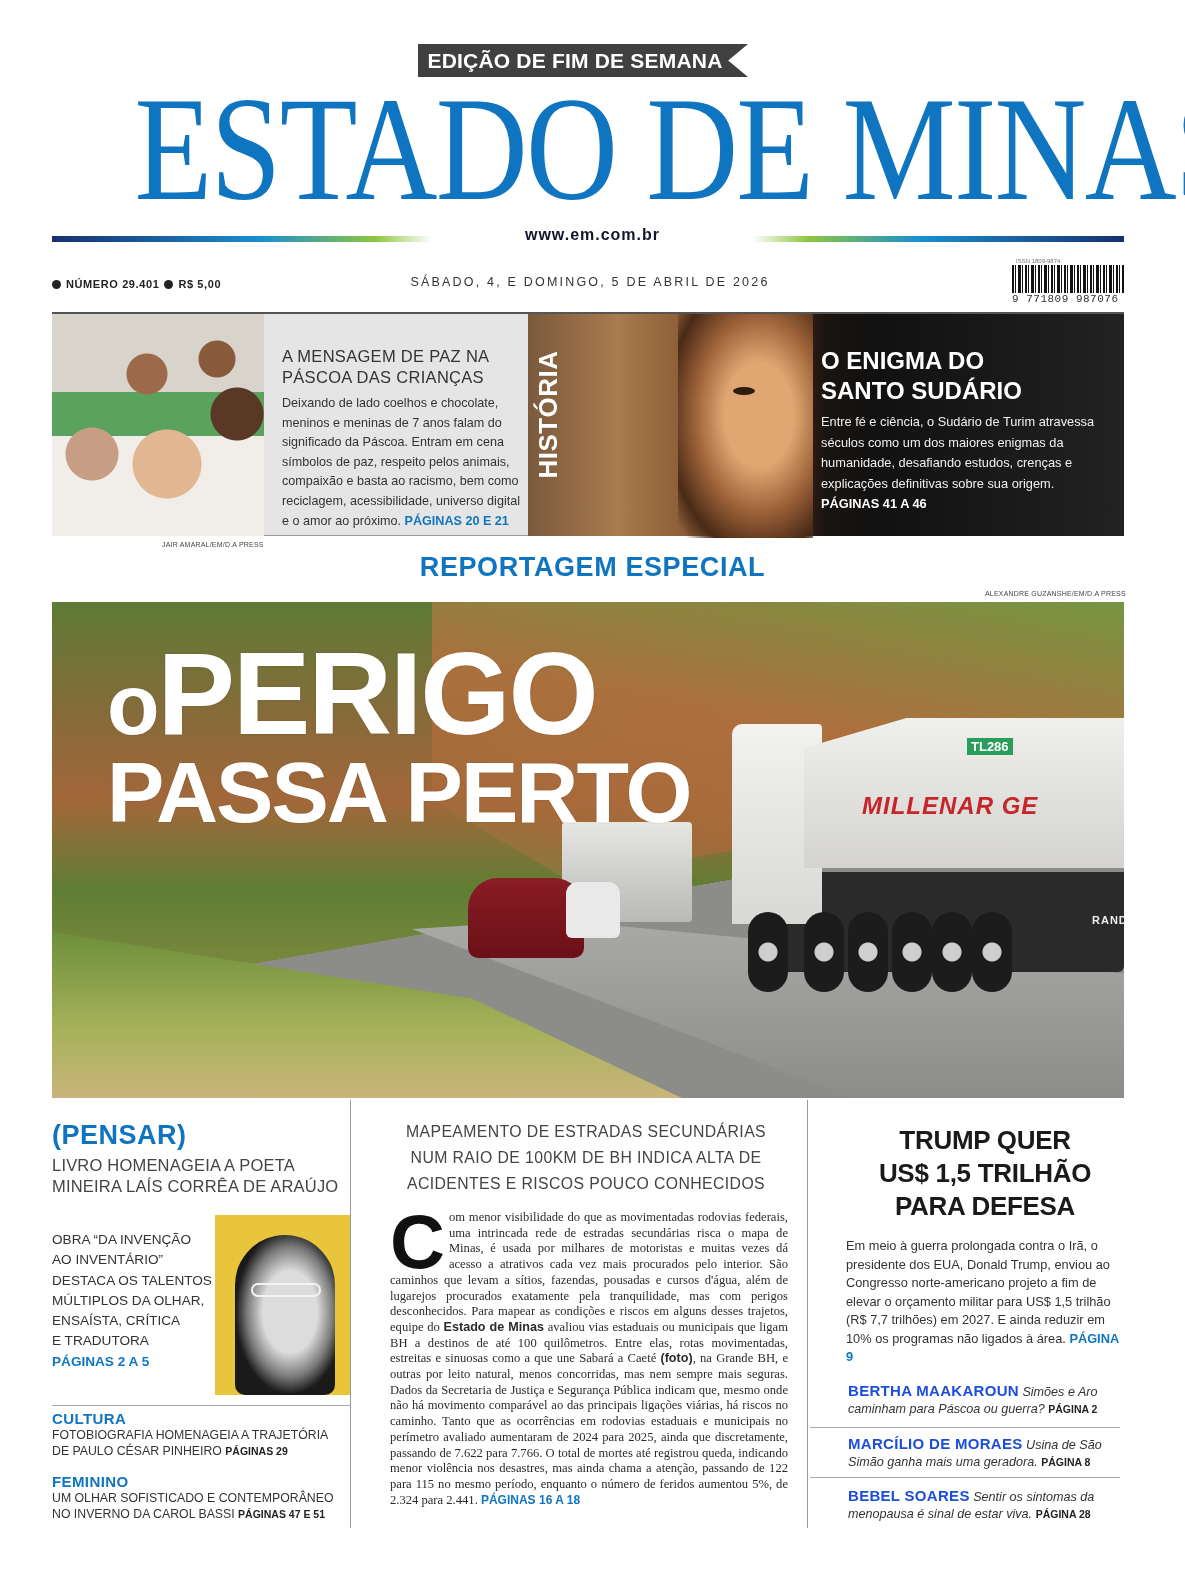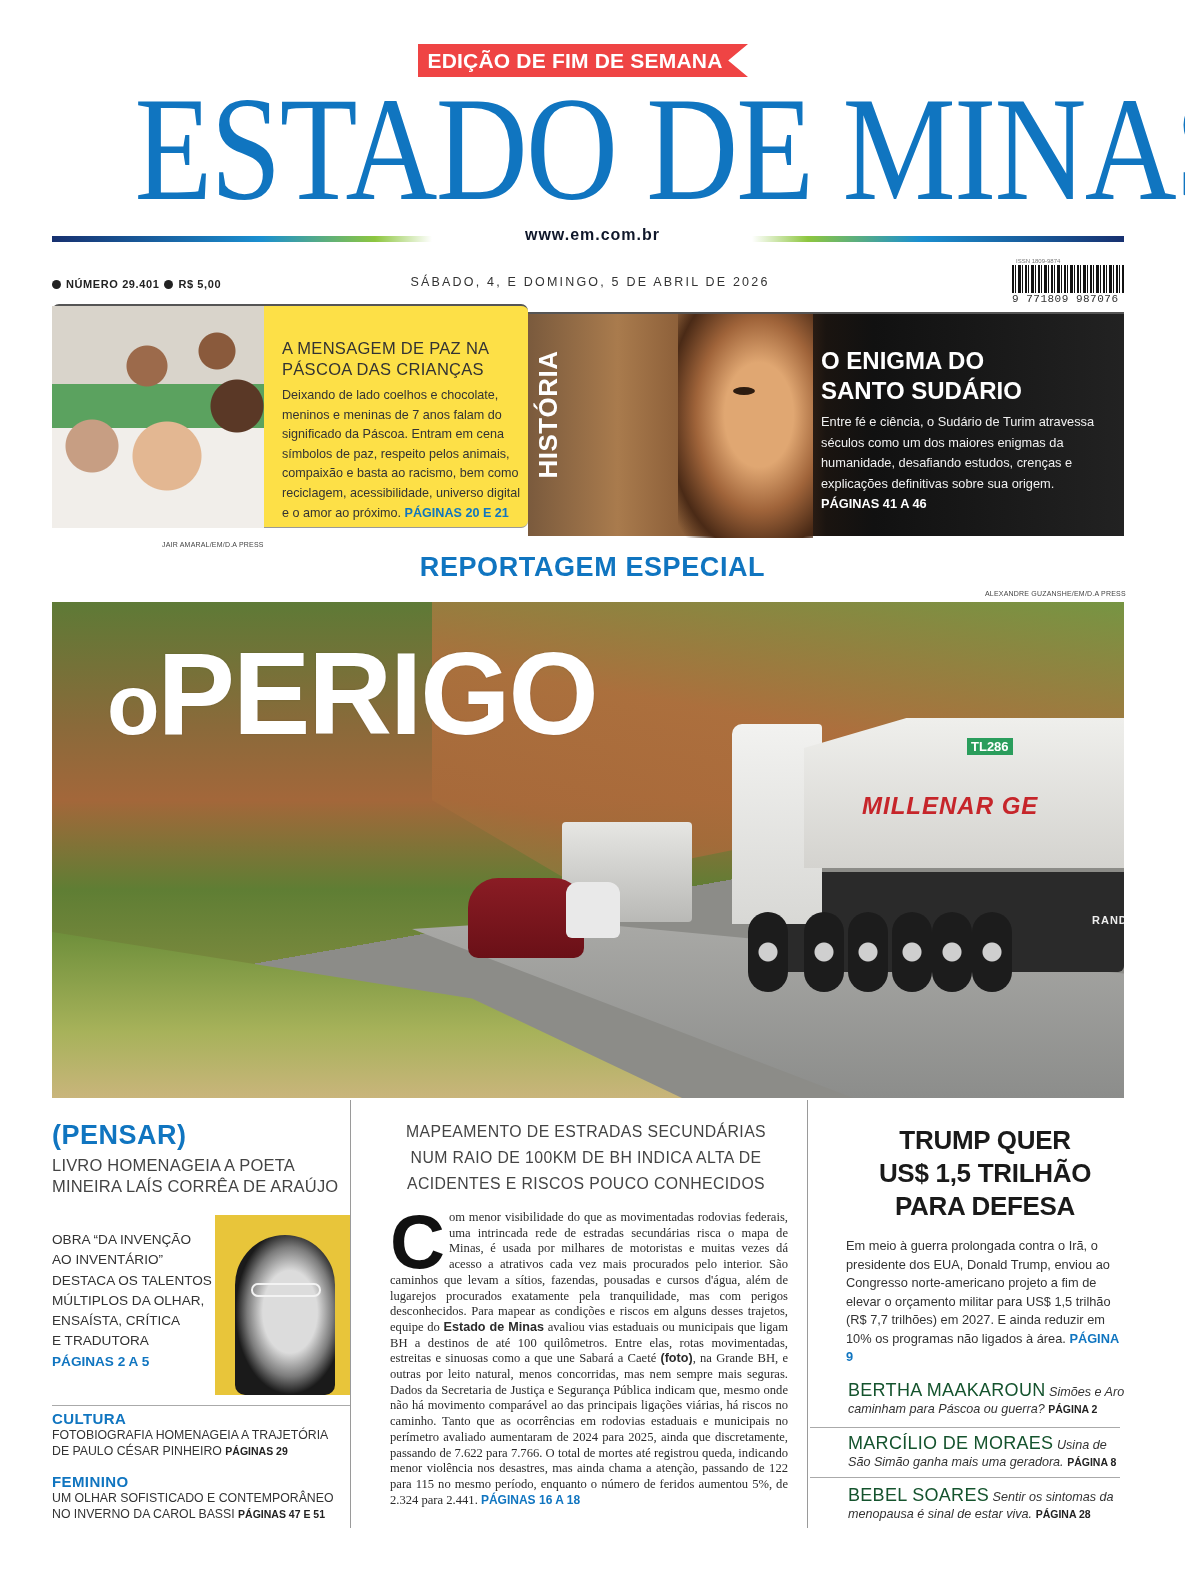--- a/index.html
+++ b/index.html
@@ -2,21 +2,21 @@
 <html><head>
 <meta charset="utf-8">
 <style>
   * { box-sizing: border-box; margin: 0; padding: 0; }
   html, body { width: 1185px; height: 1578px; background: #ffffff; overflow: hidden; }
   body { font-family: "Liberation Sans", sans-serif; color: #222; position: relative; }
 
   
   .edition-ribbon {
     position: absolute; left: 418px; top: 44px; width: 330px; height: 33px;
-    background: #ef4444; color: #fff; font-weight: bold; font-size: 21px;
+    background: #404040; color: #fff; font-weight: bold; font-size: 21px;
     display: flex; align-items: center; justify-content: center; letter-spacing: 0.2px;
     clip-path: polygon(0 0, 100% 0, 94% 50%, 100% 100%, 0 100%);
     padding-right: 16px;
   }
   .logo {
     position: absolute; left: 60px; top: 84px; width: 1065px; height: 130px;
     font-family: "Liberation Serif", serif; color: #1075c0; font-size: 148px;
     line-height: 130px; text-align: center; letter-spacing: -2px;
     transform: scaleX(0.86); transform-origin: center; white-space: nowrap;
   }
@@ -30,21 +30,21 @@
   .issue-info { position: absolute; left: 52px; top: 278px; font-size: 11px; font-weight: bold; letter-spacing: 0.6px; display: flex; align-items: center; gap: 5px; }
   .dot { width: 9px; height: 9px; border-radius: 50%; background: #222; display: inline-block; }
   .dateline { position: absolute; left: 380px; top: 275px; width: 420px; text-align: center; font-size: 12.5px; letter-spacing: 2.2px; color: #333; }
   .barcode { position: absolute; left: 1012px; top: 258px; width: 112px; height: 48px; }
   .barcode .issn { font-size: 6px; color: #777; margin-left: 4px; }
   .barcode .bars { height: 28px; margin-top: 1px;
     background: repeating-linear-gradient(90deg, #111 0 2px, #fff 2px 3px, #111 3px 4px, #fff 4px 6px, #111 6px 9px, #fff 9px 10px, #111 10px 11px, #fff 11px 13px); }
   .barcode .digits { font-family: "Liberation Mono", monospace; font-size: 11px; color: #333; letter-spacing: 0.5px; }
 
   
-  .teaser-kids { position: absolute; left: 52px; top: 304px; width: 476px; height: 224px; background: #fde047; border-top: 2px solid #555; border-bottom: 1px solid #999; border-radius: 7px; }
+  .teaser-kids { position: absolute; left: 52px; top: 312px; width: 476px; height: 224px; background: #e5e5e5; border-top: 2px solid #555; border-bottom: 1px solid #999; }
   .kids-photo { position: absolute; left: 0; top: 0; width: 212px; height: 222px;
     background:
       radial-gradient(circle at 40px 140px, #c79e83 0 26px, transparent 27px),
       radial-gradient(circle at 115px 150px, #e3b792 0 34px, transparent 35px),
       radial-gradient(circle at 95px 60px, #9c6a4b 0 20px, transparent 21px),
       radial-gradient(circle at 165px 45px, #8a5a3c 0 18px, transparent 19px),
       radial-gradient(circle at 185px 100px, #5a3826 0 26px, transparent 27px),
       linear-gradient(180deg, #d9d4cb 0 35%, #5ba25f 35% 55%, #f1eeea 55% 100%);
   }
   .kids-title { position: absolute; left: 230px; top: 32px; font-size: 16.5px; line-height: 21px; color: #333; letter-spacing: 0.3px; }
@@ -105,21 +105,21 @@
   .col-mid-deck { position: absolute; left: 386px; top: 1119px; width: 400px; text-align: center; font-size: 15.8px; line-height: 26px; color: #444; letter-spacing: 0.4px; }
   .col-mid-body { position: absolute; left: 390px; top: 1210px; width: 398px; font-family: "Liberation Serif", serif; font-size: 12.6px; line-height: 15.7px; color: #2b2b2b; text-align: justify; }
   .dropcap { float: left; font-family: "Liberation Sans", sans-serif; font-weight: bold; font-size: 76px; line-height: 60px; margin: 2px 4px 0 0; color: #111; }
   .col-mid-body b { font-family: "Liberation Sans", sans-serif; }
   .col-mid-body .page-ref { font-family: "Liberation Sans", sans-serif; font-size: 12px; }
 
   .col-right { position: absolute; left: 846px; top: 1124px; width: 278px; }
   .trump-title { font-weight: bold; font-size: 26px; line-height: 33px; color: #1a1a1a; letter-spacing: -0.3px; text-align: center; }
   .trump-body { margin-top: 14px; font-size: 12.8px; line-height: 18.5px; color: #333; }
   .column-item { position: absolute; left: 848px; width: 278px; font-size: 12.6px; line-height: 17px; color: #333; }
-  .column-item .author { color: #14532d; font-weight: normal; font-size: 18px; letter-spacing: 0.3px; }
+  .column-item .author { color: #1d4ed8; font-weight: bold; font-size: 15px; letter-spacing: 0.3px; }
   .column-item .teaser { font-style: italic; }
   .column-item .ref { font-weight: bold; font-size: 10.5px; font-style: normal; color: #222; }
   .hr-right { position: absolute; left: 810px; width: 310px; height: 1px; background: #aaa; }
 </style>
 </head>
 <body>
 
 <div class="edition-ribbon">
   <span>EDIÇÃO DE FIM DE SEMANA</span>
 </div>
@@ -187,20 +187,21 @@
   <div class="wheel" style="left:752px"></div>
   <div class="wheel" style="left:796px"></div>
   <div class="wheel" style="left:840px"></div>
   <div class="wheel" style="left:880px"></div>
   <div class="wheel" style="left:920px"></div>
   <div class="truck-tag">TL286</div>
   <div class="truck-brand">MILLENAR GE</div>
   <div class="truck-randon">RANDON</div>
   <div class="hero-headline">
     <div class="l1"><span class="small-o">o</span><span>PERIGO</span></div>
+    <div class="l2">PASSA PERTO</div>
   </div>
 </div>
 
 <div class="col-left">
   <div class="pensar-title">(PENSAR)</div>
   <div class="pensar-sub">
     <div>LIVRO HOMENAGEIA A POETA</div>
     <div>MINEIRA LAÍS CORRÊA DE ARAÚJO</div>
   </div>
 </div>

